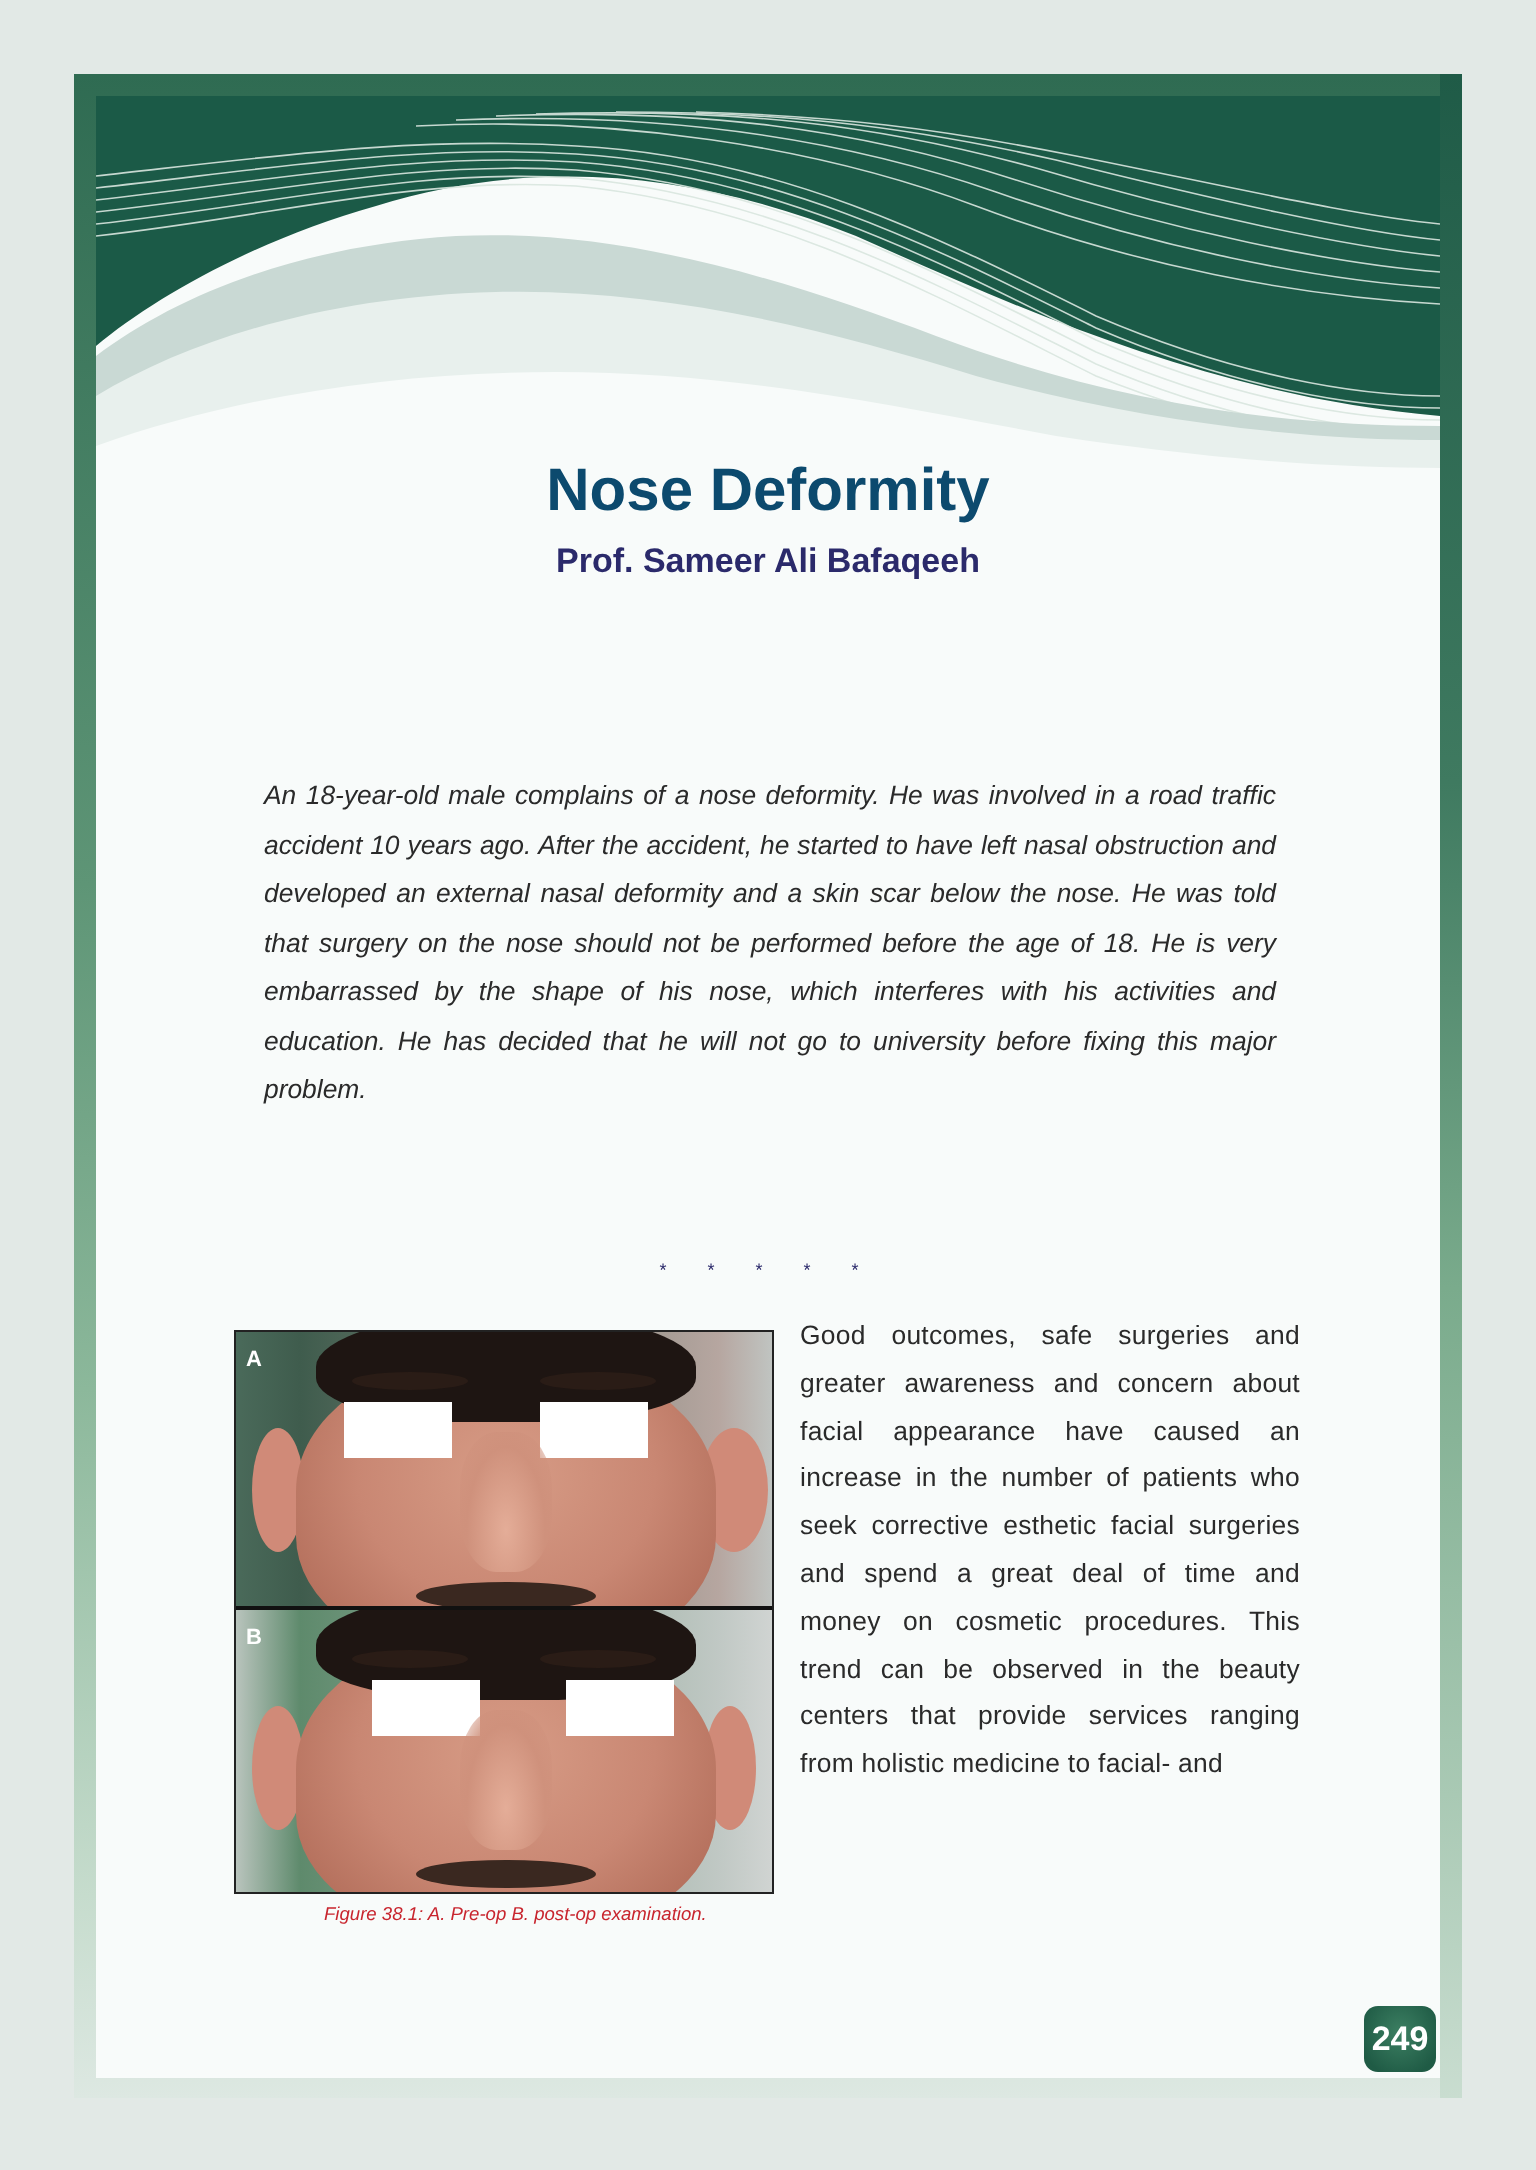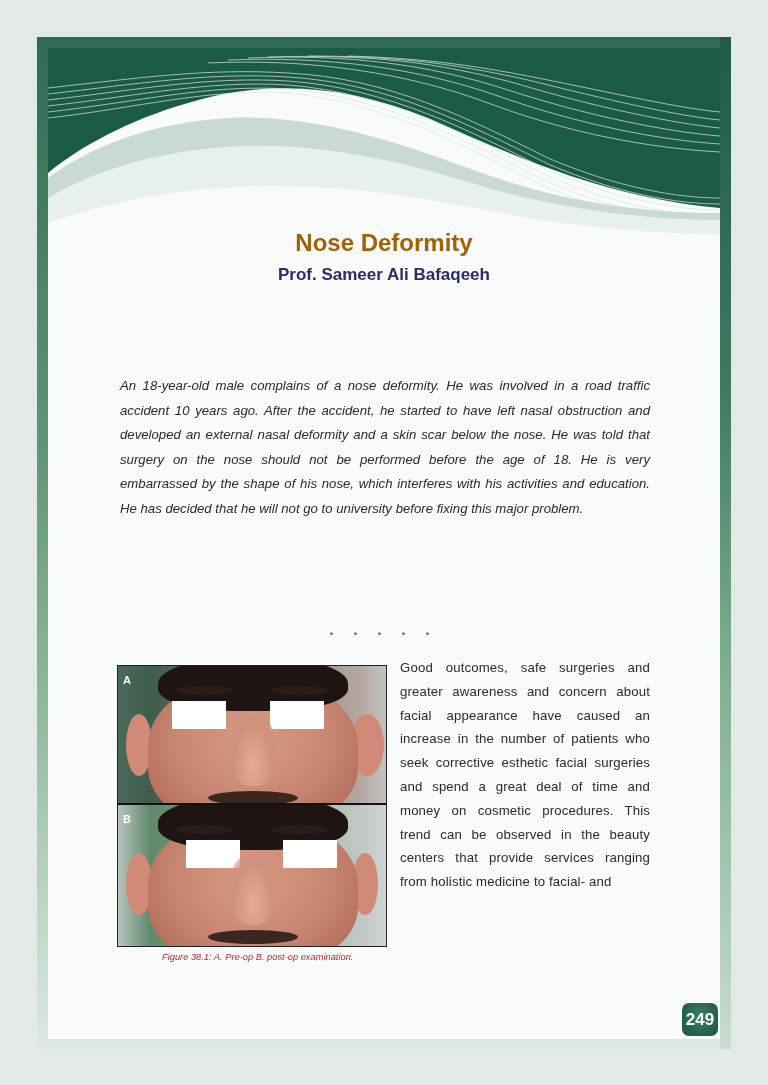--- a/index.html
+++ b/index.html
@@ -20,28 +20,28 @@
     }
     .page {
       position: absolute; left: 11px; top: 11px;
       width: 672px; height: 991px;
       background: #f8fbfa;
       overflow: hidden;
     }
     .header-wave { position: absolute; left: 0; top: 0; width: 672px; height: 190px; }
     .chapter-block { position: absolute; left: 0; top: 175px; width: 672px; text-align: center; }
     .chapter-label { color: #d1262c; font-weight: bold; font-size: 17px; letter-spacing: 0.2px; }
-    .chapter-title { color: #a16207; font-weight: bold; font-size: 24px; margin-top: 6px; }
+    .chapter-title { color: #0c4a6e; font-weight: bold; font-size: 30px; margin-top: 6px; }
     .chapter-author { color: #2b2a6b; font-weight: bold; font-size: 17px; margin-top: 8px; }
     .case-text {
       position: absolute; left: 72px; top: 326px; width: 530px;
       font-style: italic; color: #2a2a2a;
       font-size: 13.2px; line-height: 24.5px; text-align: justify;
     }
-    .case-text p { margin: 0; }
+    .case-text p { margin: 12px; }
     .stars {
       position: absolute; left: 0; top: 582px; width: 672px; text-align: center;
       color: #2b2a6b; font-size: 9px; letter-spacing: 9px;
     }
     .figure {
       position: absolute; left: 69px; top: 617px; width: 268px; height: 280px;
       border: 1px solid #222; background: #111;
     }
     .photo {
       position: absolute; left: 0; width: 268px; height: 137px; overflow: hidden;

